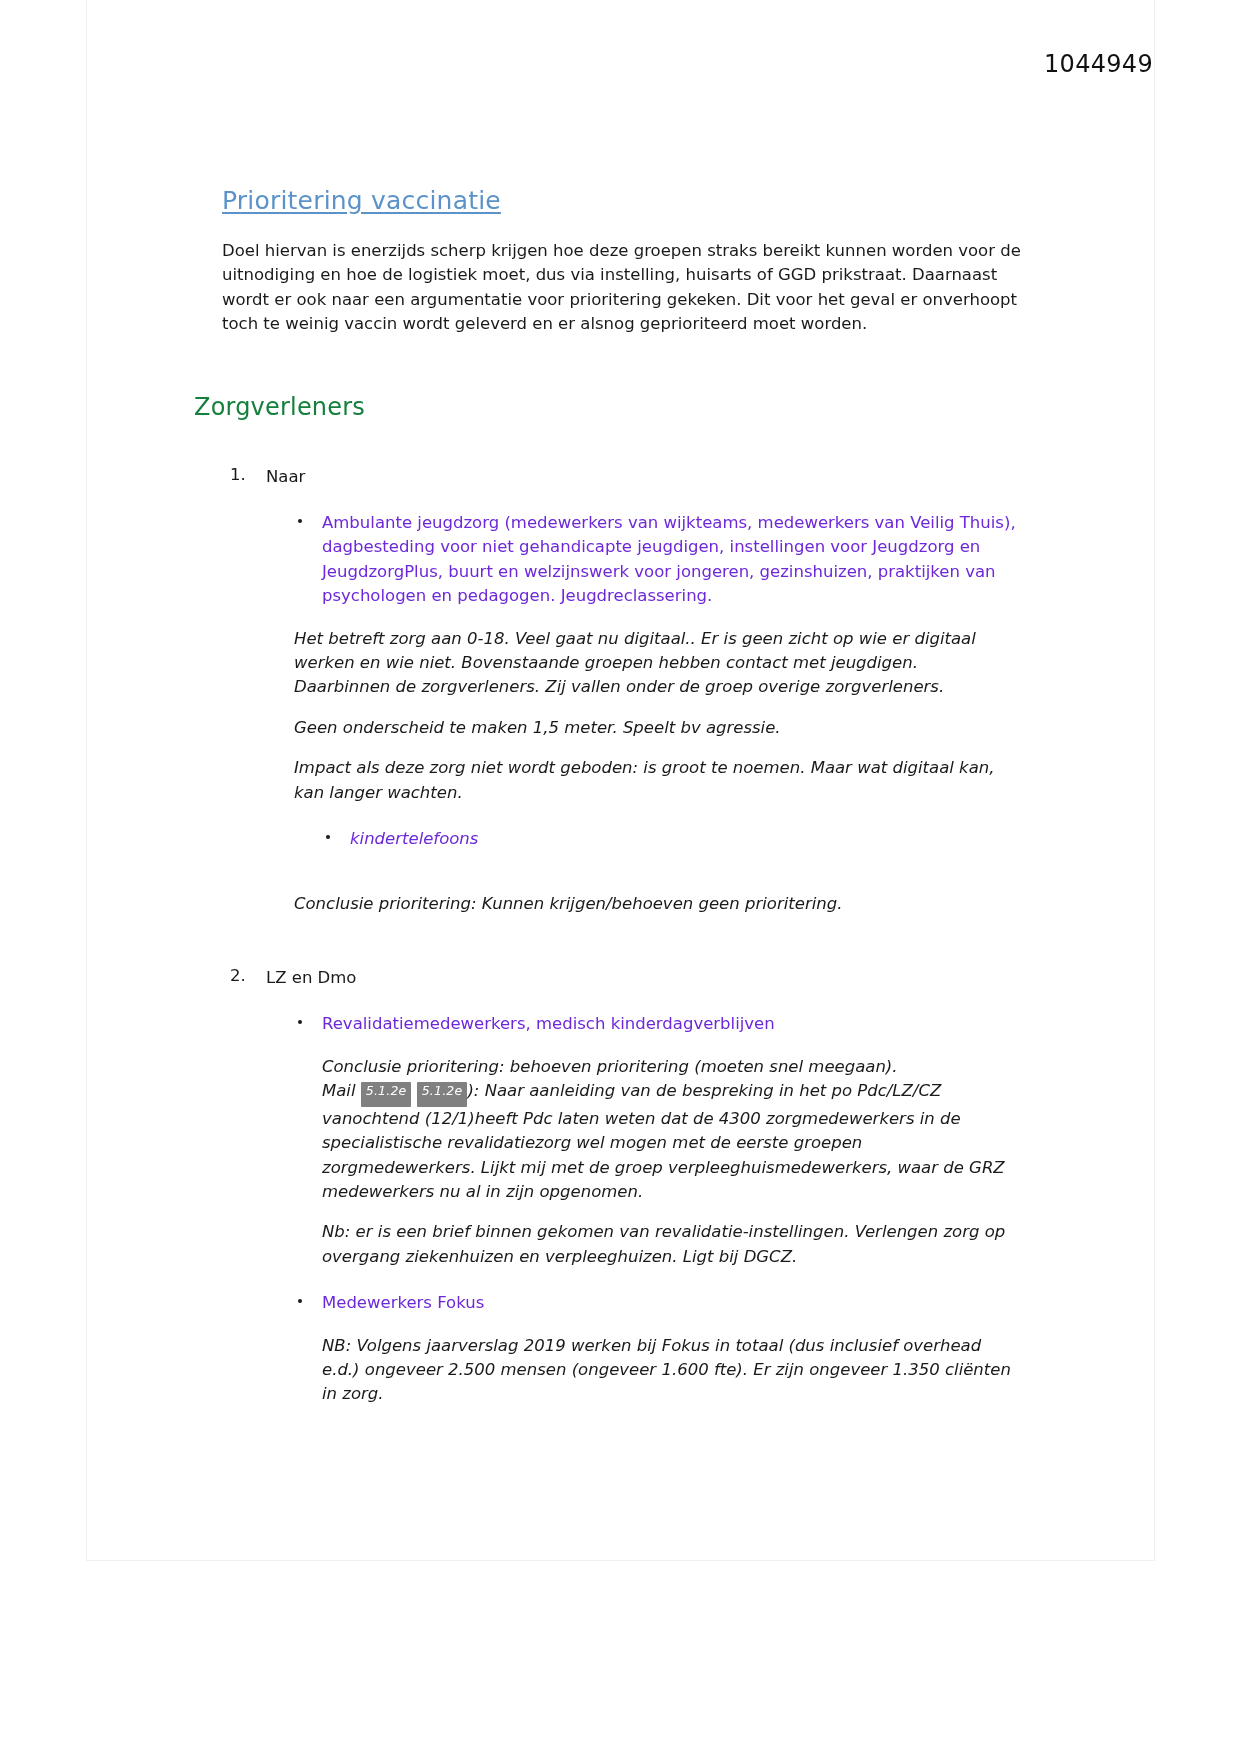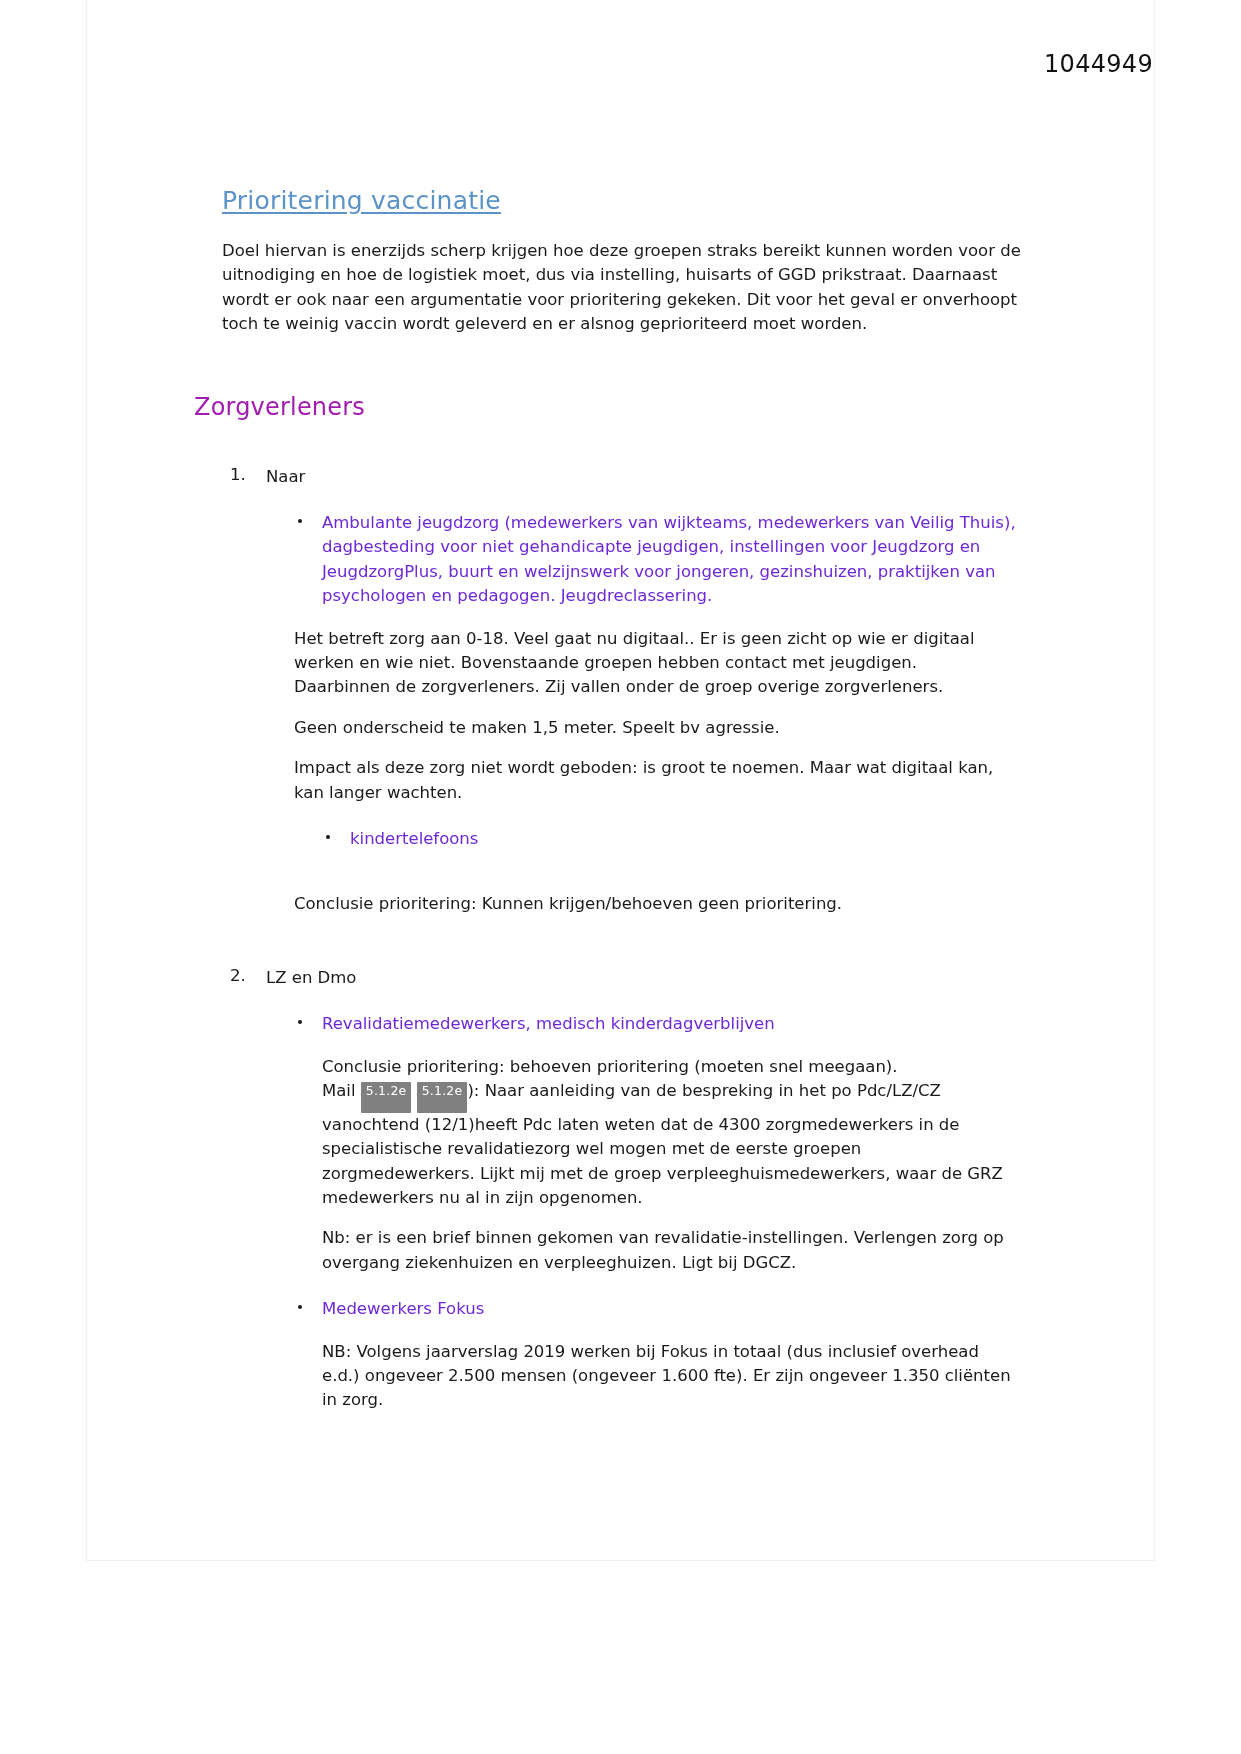--- a/index.html
+++ b/index.html
@@ -76,21 +76,21 @@
   p.body-text {
     font-size: 16.5px;
     line-height: 1.48;
     margin: 0 0 14px 0;
     color: #1a1a1a;
   }
 
   h2.section-heading {
     font-size: 24px;
     font-weight: 400;
-    color: #a21caf;
+    color: #15803d;
     margin: 56px 0 0 -28px;
     letter-spacing: 0.2px;
   }
 
   ol.numbered {
     list-style: none;
     margin: 44px 0 0 0;
     padding: 0;
   }
   ol.numbered > li.num-item {
@@ -132,39 +132,40 @@
   }
   .bullet-text {
     font-size: 16.5px;
     line-height: 1.48;
     color: #6d28d9;
     display: block;
   }
 
   .sub-block {
     margin: 18px 4px 0 0;
+    font-style: italic;
   }
   .sub-block p.body-text {
     margin-bottom: 16px;
   }
 
   .indent-1 {
     margin-left: 28px;
   }
   .indent-2 {
     margin-left: 56px;
   }
 
   .redaction {
     display: inline-block;
     background: #808080;
     color: #ffffff;
     font-size: 12.5px;
     line-height: 1.25;
-    padding: 1px 5px 14px 5px;
+    padding: 1px 5px 8px 5px;
     vertical-align: 1px;
     border-radius: 1px;
     letter-spacing: 0.2px;
   }
 
   .spacer-lg { height: 34px; }
 </style>
 </head>
 <body>
 

